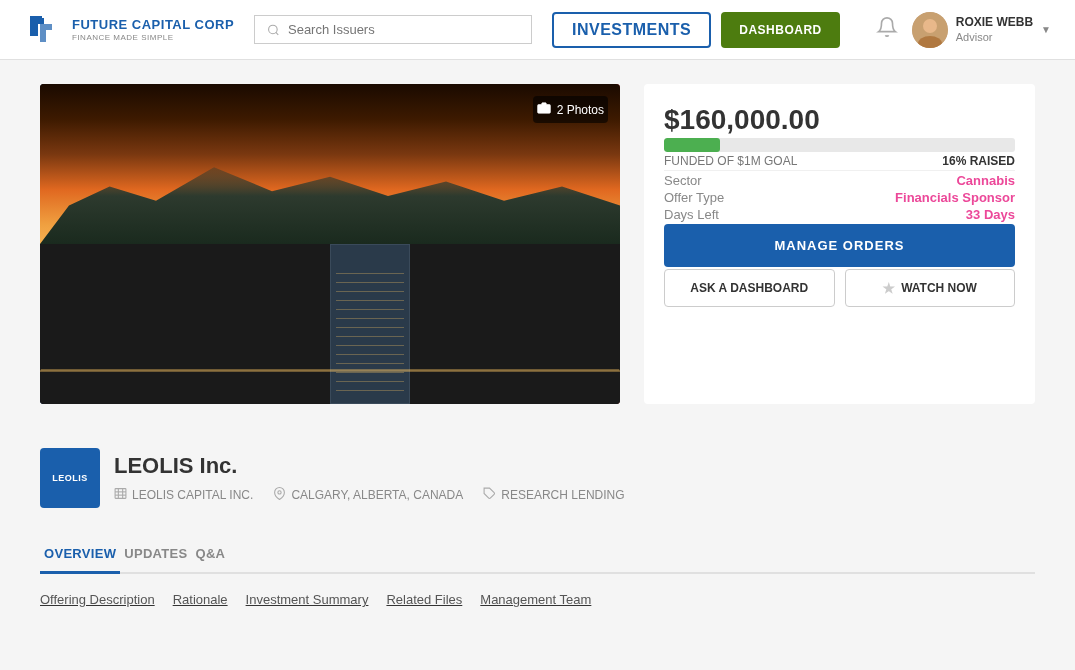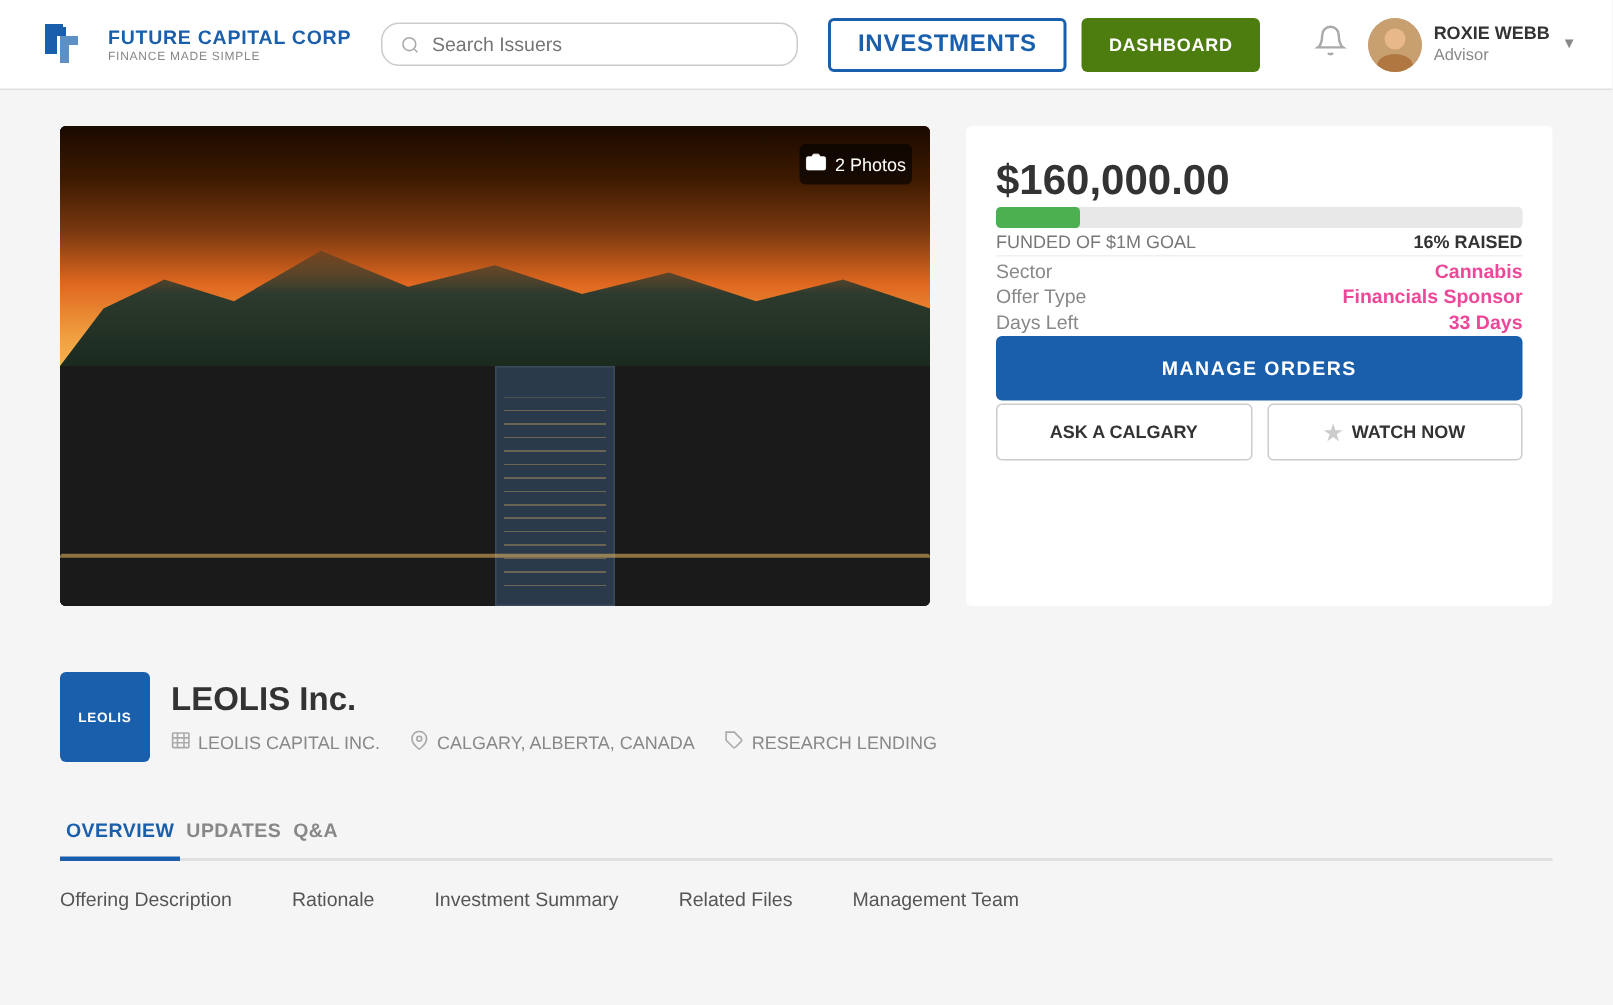--- a/index.html
+++ b/index.html
@@ -34,21 +34,21 @@
       line-height: 1.2;
     }
     .logo-text .brand { font-weight: 700; font-size: 13px; color: #1a5fac; letter-spacing: 0.5px; }
     .logo-text .tagline { font-size: 8px; color: #888; letter-spacing: 0.5px; }
     .search-bar {
       flex: 1;
       max-width: 280px;
       display: flex;
       align-items: center;
       border: 1px solid #ccc;
-      border-radius: 12px;
+      border-radius: 0;
       padding: 6px 12px;
       background: #fff;
       gap: 8px;
     }
     .search-bar input {
       border: none; outline: none; font-size: 13px; color: #555; width: 100%; background: transparent;
     }
     .nav-buttons {
       display: flex;
       gap: 10px;
@@ -360,23 +360,24 @@
       border-bottom: 3px solid transparent;
       margin-bottom: -2px;
       letter-spacing: 0.3px;
     }
     .tab-item.active {
       color: #1a5fac;
       border-bottom-color: #1a5fac;
     }
     .sub-tabs {
       display: flex;
-      gap: 40px;
+      gap: 18px;
       padding: 14px 0 4px;
       flex-wrap: wrap;
+      text-decoration: underline;
     }
     .sub-tab-item {
       font-size: 13px;
       color: #555;
       cursor: pointer;
       padding: 4px 0;
     }
   </style>
 </head>
 <body>
@@ -481,21 +482,21 @@
         <span class="value">Financials Sponsor</span>
       </div>
       <div class="detail-row">
         <span class="label">Days Left</span>
         <span class="value">33 Days</span>
       </div>
 
       <button class="btn-manage-orders">MANAGE ORDERS</button>
 
       <div class="secondary-actions">
-        <button class="btn-ask-question">ASK A CALGARY</button>
+        <button class="btn-ask-question">ASK A DASHBOARD</button>
         <button class="btn-watch-now">
           <span class="star-icon">★</span>
           <span>WATCH NOW</span>
         </button>
       </div>
     </div>
 
     <div class="company-section">
       <div class="company-logo">LEOLIS</div>
       <div class="company-details">

